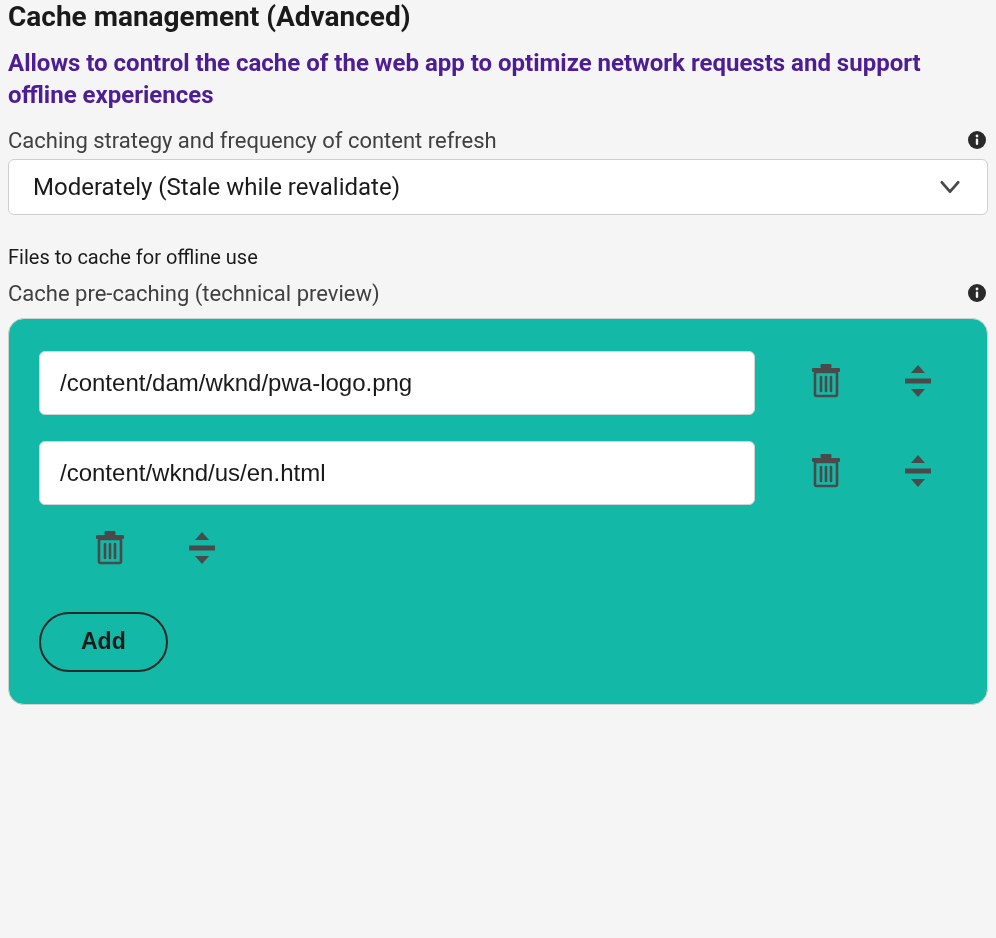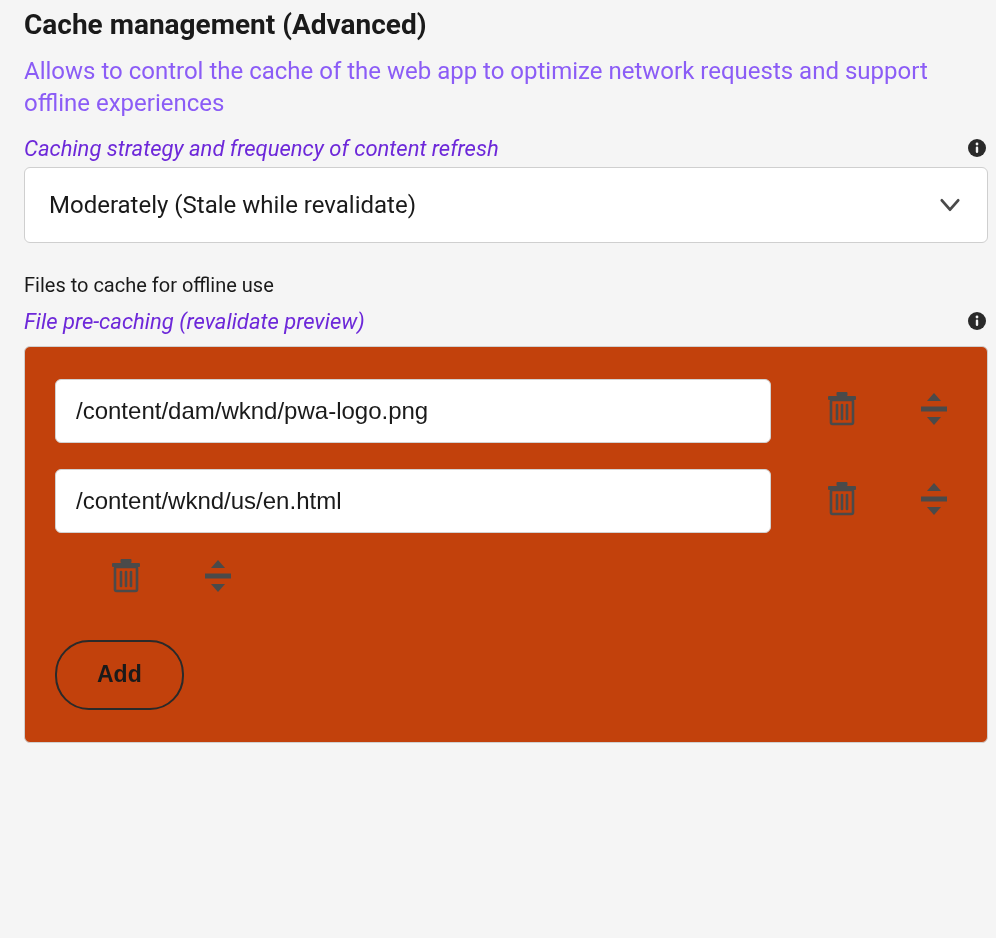--- a/index.html
+++ b/index.html
@@ -4,59 +4,57 @@
 <style>
   * { box-sizing: border-box; margin: 0; padding: 0; }
   html, body {
     font-family: -apple-system, BlinkMacSystemFont, "Segoe UI", Roboto, Helvetica, Arial, sans-serif;
     background: #f5f5f5;
     color: #1a1a1a;
     width: 996px;
     height: 938px;
   }
   .container {
-    padding: 8px 8px 0 8px;
-    margin-left: 16px;
+    padding: 0 8px 0 8px;
   }
   .section-title {
     font-size: 28px;
     font-weight: 700;
     color: #1a1a1a;
     padding: 0 0 14px 0;
   }
   .section-desc {
     font-size: 24px;
-    font-weight: 400;
-    color: #8b5cf6;
+    font-weight: 700;
+    color: #4c1d95;
     line-height: 1.35;
     padding: 0 0 16px 0;
   }
   .field-label-row {
     display: flex;
     align-items: center;
     justify-content: space-between;
     padding: 0 2px 6px 0;
   }
   .field-label {
     font-size: 22px;
-    color: #6d28d9;
-    font-style: italic;
+    color: #404040;
   }
   .info-icon {
     width: 18px;
     height: 18px;
     flex: 0 0 auto;
   }
   .select-wrap {
     position: relative;
     margin-bottom: 30px;
   }
   .select {
     width: 100%;
-    height: 76px;
+    height: 56px;
     background: #fff;
     border: 1px solid #cfcfcf;
     border-radius: 6px;
     padding: 0 56px 0 24px;
     font-size: 24px;
     color: #1a1a1a;
     display: flex;
     align-items: center;
     cursor: pointer;
   }
@@ -69,23 +67,23 @@
     height: 28px;
     pointer-events: none;
   }
   .subsection-title {
     font-size: 20px;
     font-weight: 400;
     color: #1a1a1a;
     padding: 0 0 12px 0;
   }
   .multifield-wrap {
-    background: #c2410c;
+    background: #14b8a6;
     border: 1px solid #d0d0d0;
-    border-radius: 6px;
+    border-radius: 16px;
     padding: 32px 30px 32px 30px;
     margin-top: 6px;
   }
   .mf-row {
     display: flex;
     align-items: center;
     gap: 0;
     margin-bottom: 26px;
   }
   .mf-input {
@@ -119,21 +117,21 @@
     color: #4a4a4a;
   }
   .delete-icon { width: 30px; height: 34px; }
   .drag-icon { width: 30px; height: 32px; }
   .add-btn {
     margin-top: 18px;
     border: 2px solid #2a2a2a;
     background: transparent;
     color: #1a1a1a;
     border-radius: 34px;
-    height: 70px;
+    height: 60px;
     padding: 0 40px;
     font-size: 23px;
     font-weight: 600;
     cursor: pointer;
   }
 </style>
 </head>
 <body>
 
 <div class="container">
@@ -160,21 +158,21 @@
     <span class="select-chevron">
       <svg viewBox="0 0 24 24" width="28" height="28">
         <path d="M5 8l7 8 7-8" fill="none" stroke="#4a4a4a" stroke-width="2.4" stroke-linecap="round" stroke-linejoin="round"></path>
       </svg>
     </span>
   </div>
 
   <div class="subsection-title">Files to cache for offline use</div>
 
   <div class="field-label-row">
-    <span class="field-label">File pre-caching (revalidate preview)</span>
+    <span class="field-label">Cache pre-caching (technical preview)</span>
     <span class="info-icon">
       <svg viewBox="0 0 18 18" width="18" height="18">
         <circle cx="9" cy="9" r="9" fill="#2a2a2a"></circle>
         <circle cx="9" cy="5" r="1.4" fill="#f5f5f5"></circle>
         <rect x="7.8" y="7.6" width="2.4" height="6.4" rx="1.2" fill="#f5f5f5"></rect>
       </svg>
     </span>
   </div>
 
   <div class="multifield-wrap">

